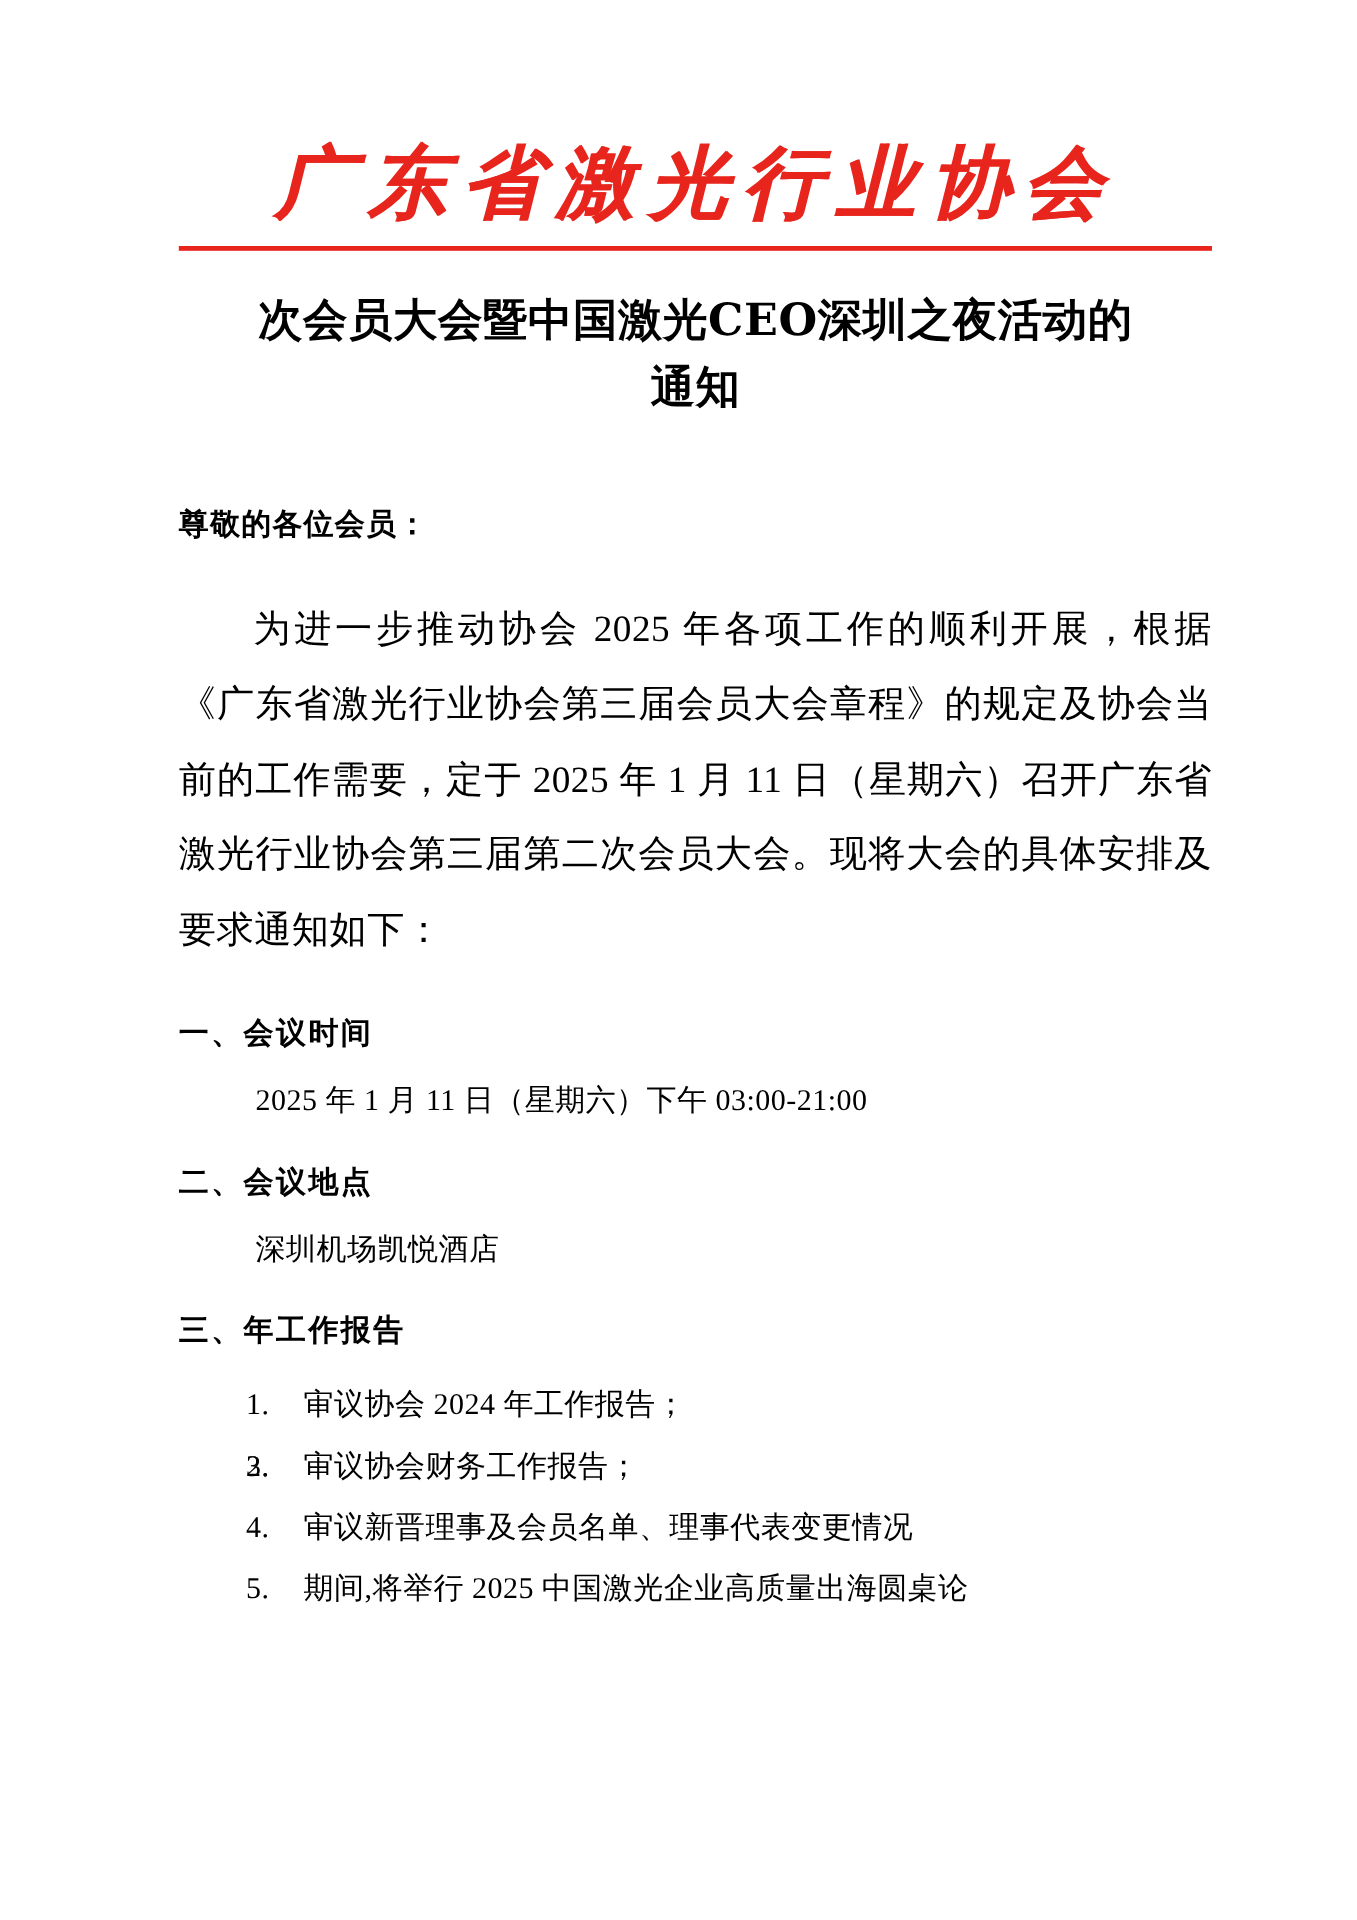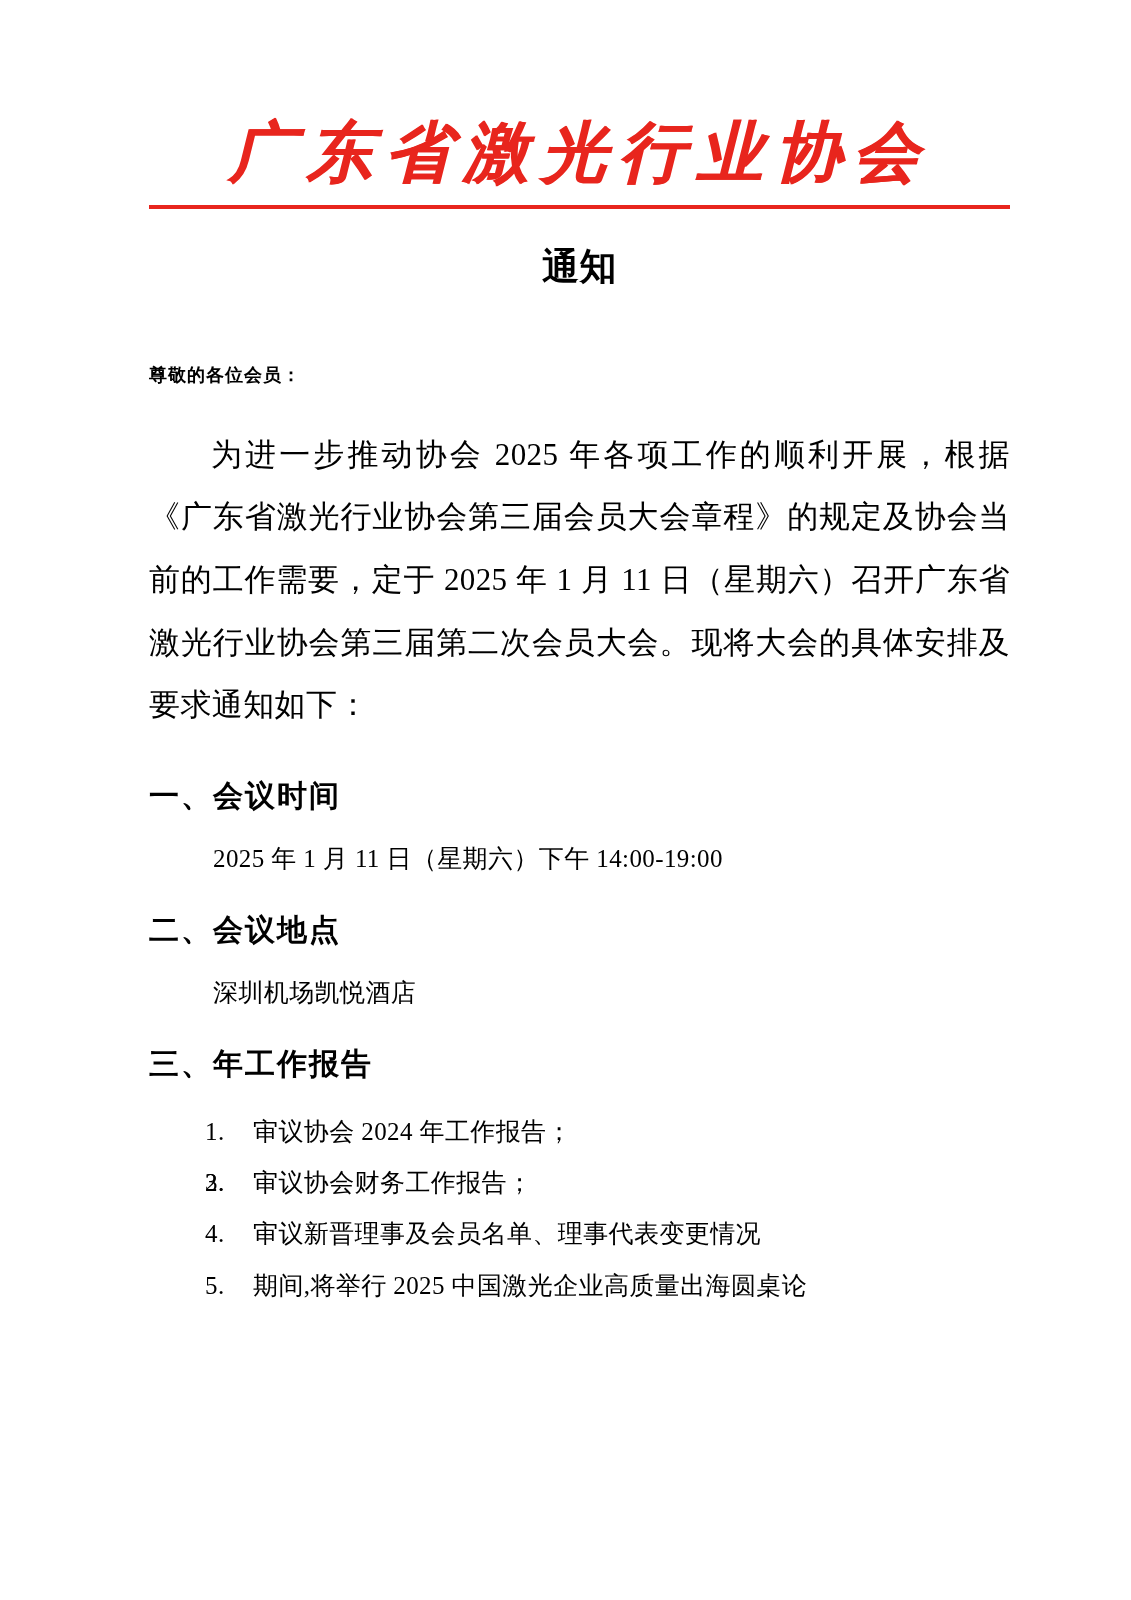--- a/index.html
+++ b/index.html
@@ -62,35 +62,35 @@
   
   .body-block {
     margin-top: 62px;
     font-size: 25px;
     line-height: 2.0;
   }
   .salutation {
     font-weight: bold;
     font-family: "DejaVu Serif", serif;
     letter-spacing: 1px;
-    font-size: 18px;
+    font-size: 25px;
     margin-bottom: 8px;
   }
   .para {
     text-align: justify;
     text-justify: inter-ideograph;
     text-indent: 2em;
     font-size: 31px;
     line-height: 2.02;
     letter-spacing: 0.4px;
   }
   .section-heading {
-    font-family: Liberation Mono, monospace;
+    font-family: Liberation Serif, serif;
     font-weight: bold;
-    font-size: 30px;
+    font-size: 25px;
     letter-spacing: 2px;
     margin-top: 18px;
   }
   .section-text {
     font-size: 25px;
     line-height: 2.0;
     margin-top: 6px;
     padding-left: 64px;
     letter-spacing: 0.4px;
   }
@@ -116,31 +116,32 @@
 <body>
 
 <div class="page">
 
   <div class="letterhead">
     <div class="letterhead-title">广东省激光行业协会</div>
     <div class="letterhead-rule"></div>
   </div>
 
   <div class="doc-title">
+    <div>次会员大会暨中国激光CEO深圳之夜活动的</div>
     <div>通知</div>
   </div>
 
   <div class="body-block">
 
     <div class="salutation">尊敬的各位会员：</div>
 
     <p class="para">为进一步推动协会 2025 年各项工作的顺利开展，根据《广东省激光行业协会第三届会员大会章程》的规定及协会当前的工作需要，定于 2025 年 1 月 11 日（星期六）召开广东省激光行业协会第三届第二次会员大会。现将大会的具体安排及要求通知如下：</p>
 
     <div class="section-heading">一、会议时间</div>
-    <div class="section-text">2025 年 1 月 11 日（星期六）下午 14:00-19:00</div>
+    <div class="section-text">2025 年 1 月 11 日（星期六）下午 03:00-21:00</div>
 
     <div class="section-heading">二、会议地点</div>
     <div class="section-text">深圳机场凯悦酒店</div>
 
     <div class="section-heading">三、年工作报告</div>
     <ul class="ol-list">
       <li>
         <span class="num">1.</span>
         <span>审议协会 2024 年工作报告；</span>
       </li>

